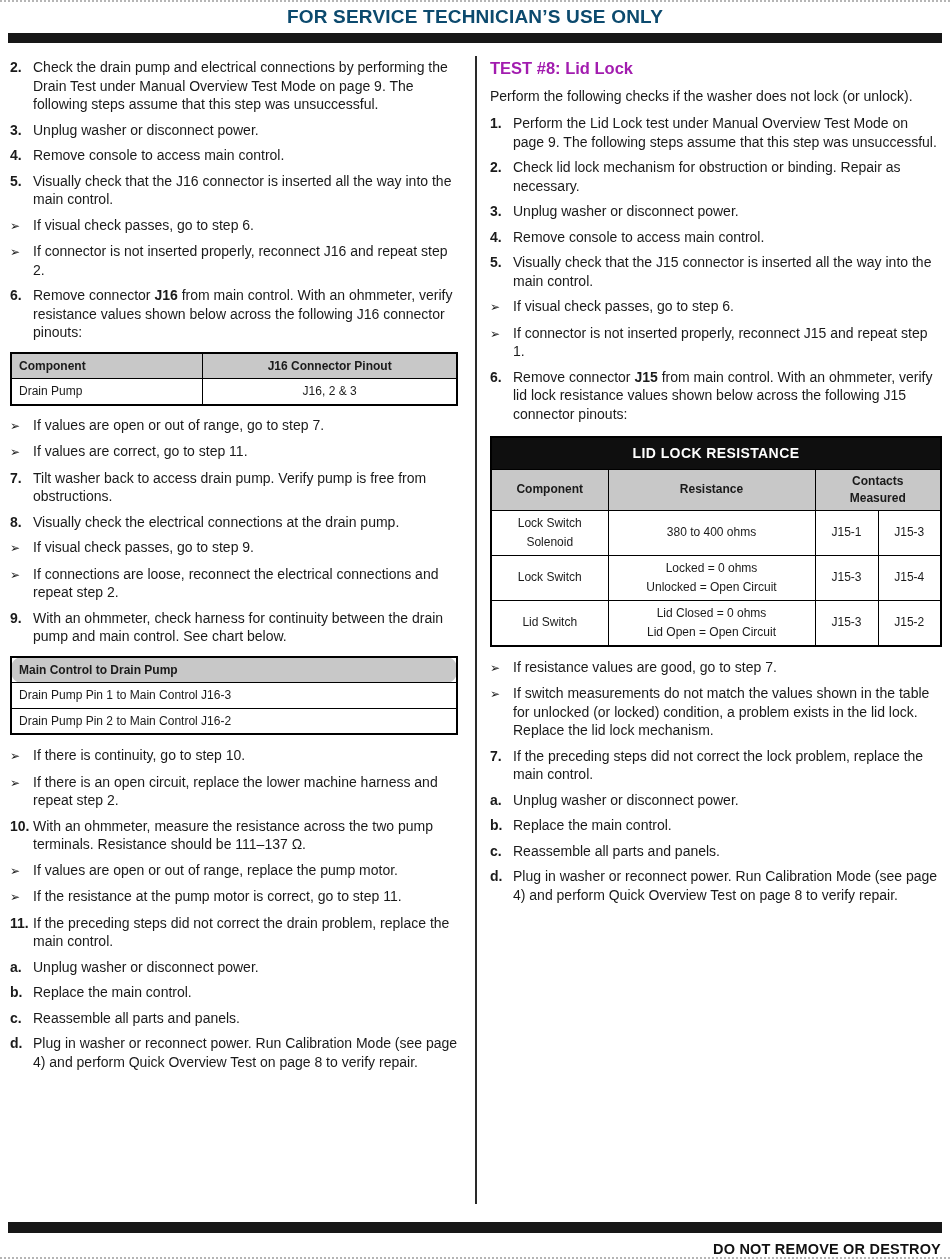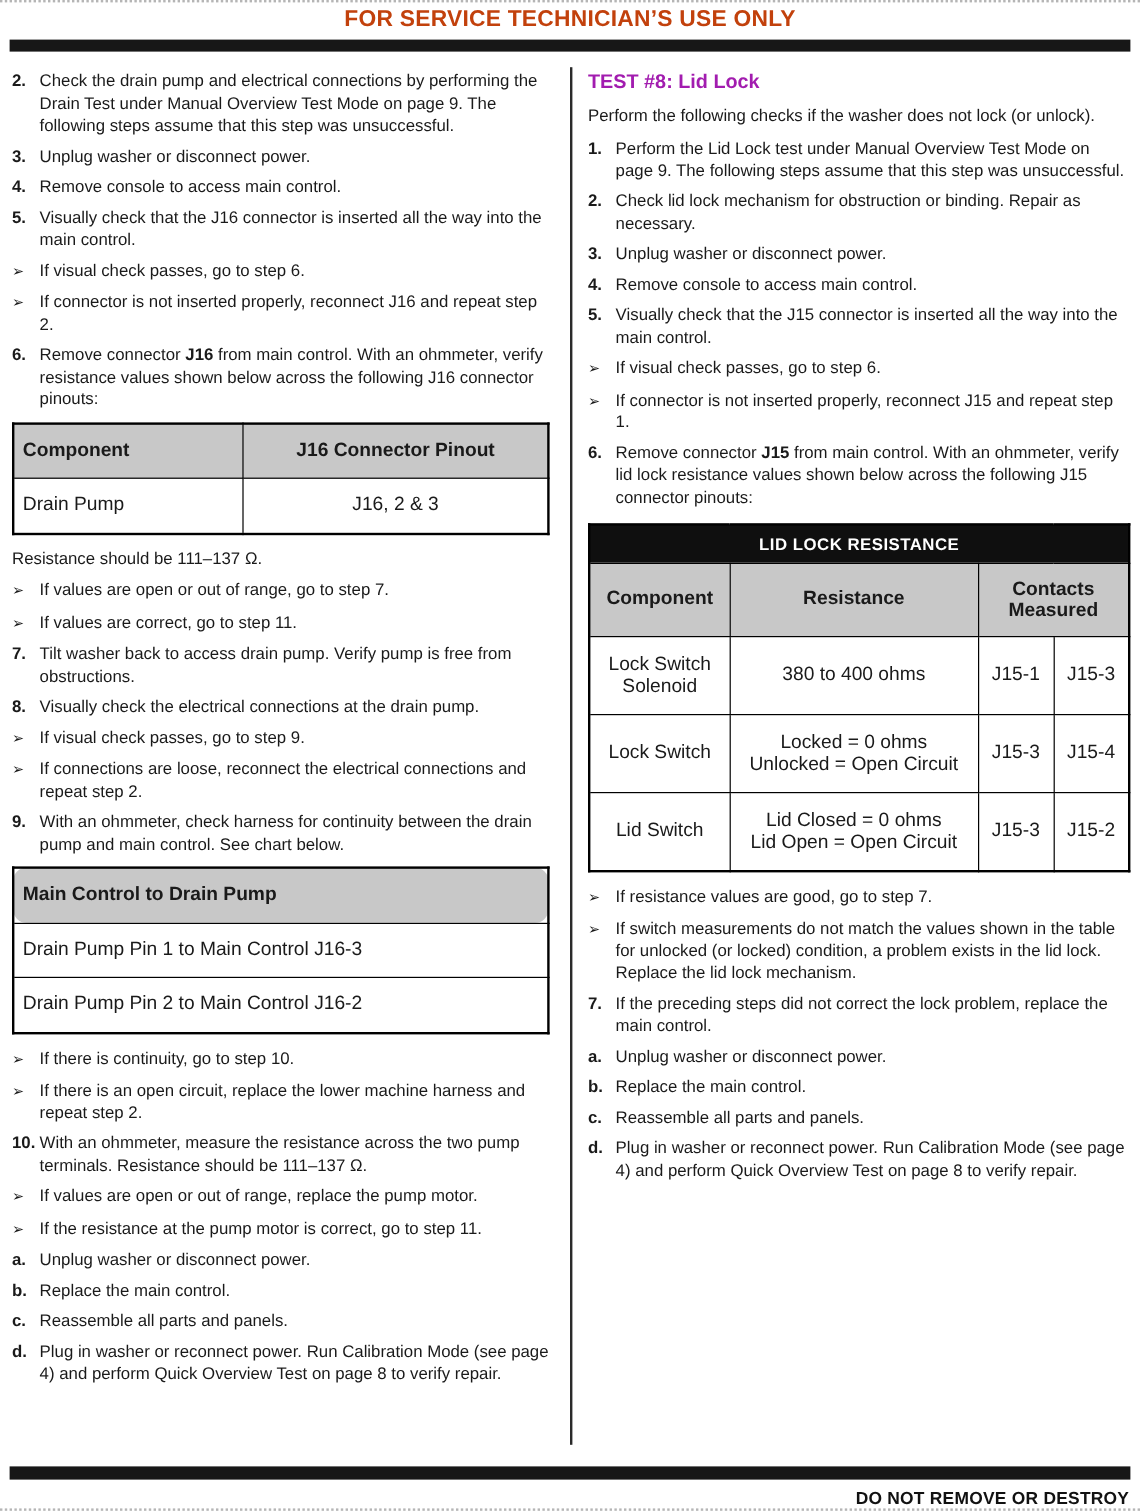--- a/index.html
+++ b/index.html
@@ -5,39 +5,39 @@
   html,body{margin:0;padding:0;background:#ffffff;}
   .page{
     position:relative;width:950px;height:1260px;background:#fff;overflow:hidden;
     font-family:"Liberation Sans",sans-serif;color:#1a1a1a;
   }
   .edge{position:absolute;left:0;right:0;height:0;border-top:2px dotted #b5b5b5;}
   .edge.top{top:0;}
   .edge.bottom{top:1257px;}
   .page-title{
     position:absolute;top:6px;left:0;width:100%;text-align:center;
-    font-size:19px;font-weight:700;letter-spacing:.2px;color:#c2410c;
+    font-size:19px;font-weight:700;letter-spacing:.2px;color:#0c4a6e;
   }
   .rule{position:absolute;left:8px;right:8px;background:#171717;}
   .rule.top-rule{top:33px;height:10px;}
   .rule.bottom-rule{top:1222px;height:11px;}
   .divider{position:absolute;left:475px;top:56px;height:1148px;width:1.5px;background:#2a2a2a;}
   .col{position:absolute;top:58px;font-size:14px;line-height:18.5px;}
   .col.left-col{left:10px;width:448px;}
   .col.right-col{left:490px;width:452px;}
   .item{display:flex;margin-bottom:7px;}
   .marker{font-weight:700;flex:0 0 auto;min-width:20px;margin-right:3px;}
   .marker[data-mk="a"]{font-weight:400;font-size:12px;padding-top:1px;}
   .txt{flex:1;}
   .txt b{font-weight:700;}
   .section-heading{font-size:16.5px;font-weight:700;margin:1px 0 9px 0;color:#a21caf;}
   .intro{margin:0 0 9px 0;}
   .note{margin:1px 0 8px 0;}
   table.tbl{border-collapse:collapse;border:2px solid #000;width:100%;}
-  table.tbl th,table.tbl td{border:1.2px solid #000;font-size:16px;padding:13px 7px;}
+  table.tbl th,table.tbl td{border:1.2px solid #000;font-size:12px;padding:3px 7px;}
   table.tbl th{background:#c8c8c8;font-weight:700;}
   .t1{margin:10px 0 10px 0;}
   .t1 th.ctr,.t1 td.ctr{text-align:center;}
   .t1 th.lft,.t1 td.lft{text-align:left;}
   .t2{margin:10px 0 11px 0;}
   .t2 th{text-align:left;border-radius:11px;}
   .t2 td{text-align:left;padding:2.5px 7px;margin-left:36px;}
   .lid{margin:13px 0 11px 0;}
   .lid th.black{background:#0f0f0f;color:#ffffff;text-align:center;padding:6px 20px;letter-spacing:.4px;font-size:14px;}
   .lid th{text-align:center;padding:9px 4px;}
@@ -108,21 +108,20 @@
       </thead>
       <tbody>
 
           <tr>
             <td class="lft">Drain Pump</td>
             <td class="ctr">J16, 2 &amp; 3</td>
           </tr>
         </tbody>
     </table>
 
-    <div class="note">Resistance should be 111–137 Ω.</div>
 
     <div>
 
         <div class="item">
           <span class="marker" data-mk="a">➢</span>
           <span class="txt"><span>If values are open or out of range, go to step 7.</span><b></b><span></span></span>
         </div>
 
         <div class="item">
           <span class="marker" data-mk="a">➢</span>
@@ -193,20 +192,24 @@
         <div class="item">
           <span class="marker" data-mk="a">➢</span>
           <span class="txt"><span>If values are open or out of range, replace the pump motor.</span><b></b><span></span></span>
         </div>
 
         <div class="item">
           <span class="marker" data-mk="a">➢</span>
           <span class="txt"><span>If the resistance at the pump motor is correct, go to step 11.</span><b></b><span></span></span>
         </div>
 
+        <div class="item">
+          <span class="marker" data-mk="n">11.</span>
+          <span class="txt"><span>If the preceding steps did not correct the drain problem, replace the main control.</span><b></b><span></span></span>
+        </div>
 
         <div class="item">
           <span class="marker" data-mk="n">a.</span>
           <span class="txt"><span>Unplug washer or disconnect power.</span><b></b><span></span></span>
         </div>
 
         <div class="item">
           <span class="marker" data-mk="n">b.</span>
           <span class="txt"><span>Replace the main control.</span><b></b><span></span></span>
         </div>

